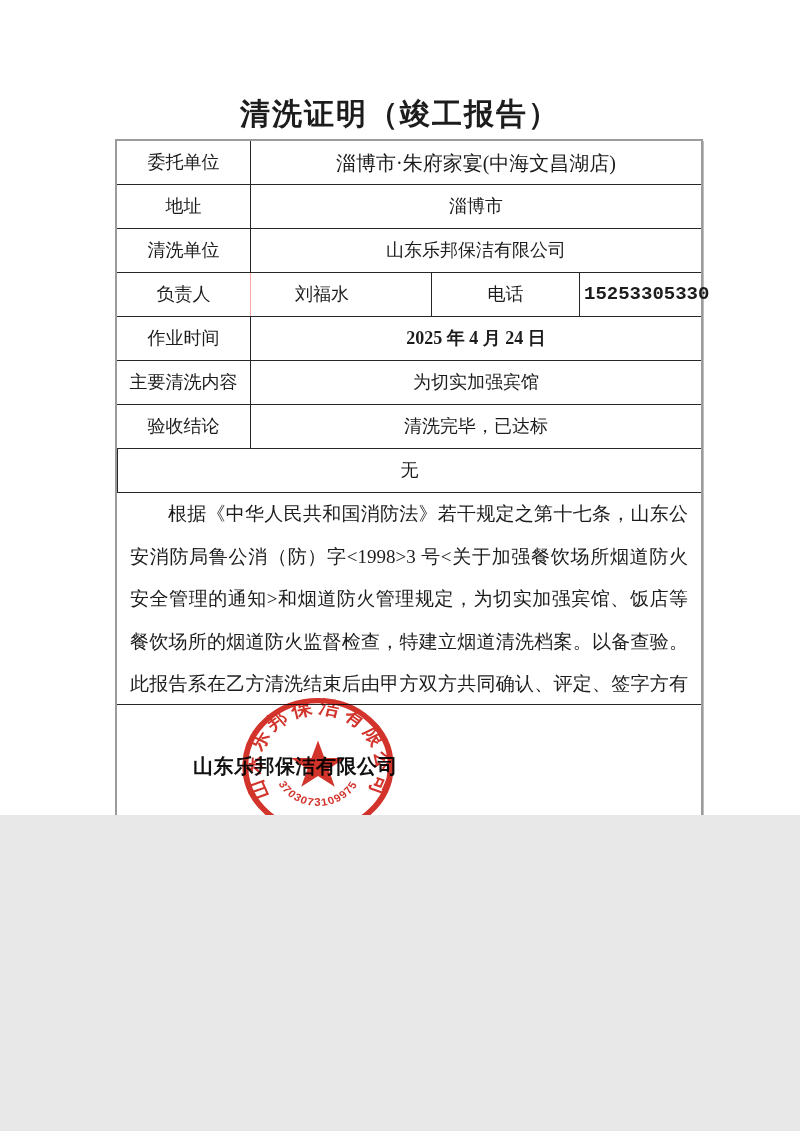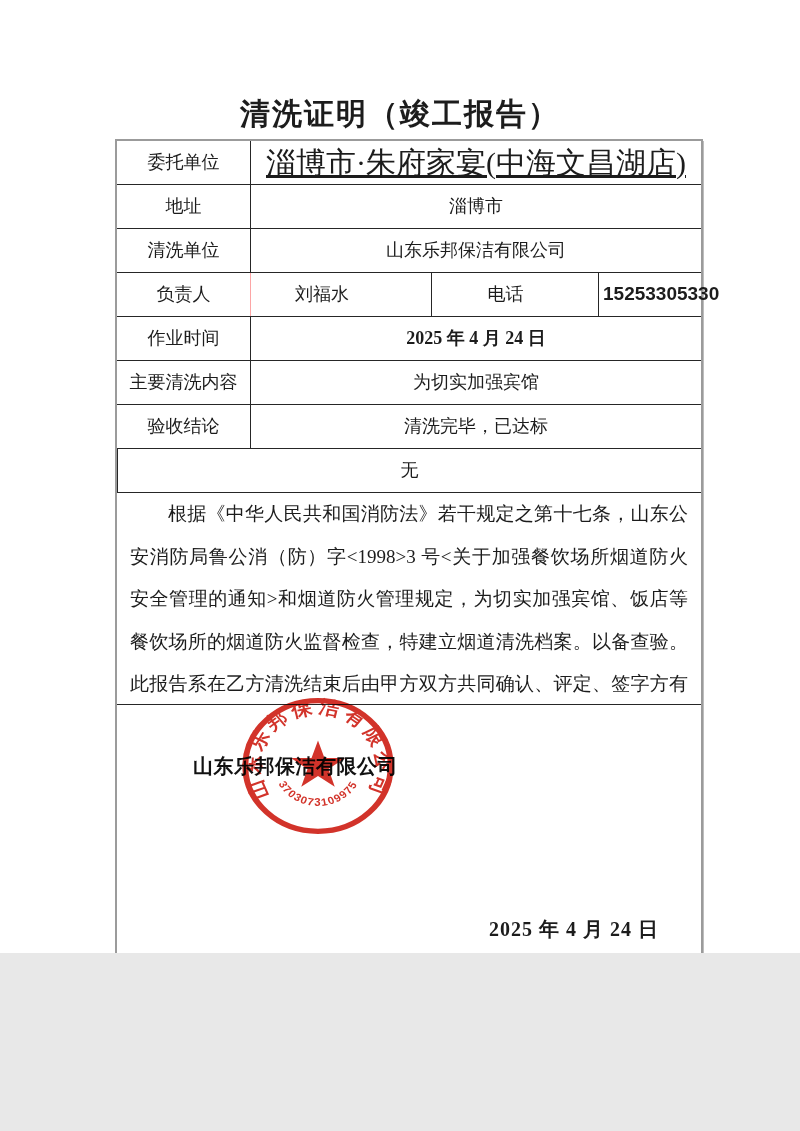--- a/index.html
+++ b/index.html
@@ -1,18 +1,18 @@
 <!DOCTYPE html>
 <html><head>
 <meta charset="utf-8">
 <style>
   html,body { margin:0; padding:0; background:#e8e8e8; }
   .page {
     position:relative;
-    width:800px; height:953px;
+    width:800px; height:815px;
     margin:0 auto;
     background:#ffffff;
     font-family:"Liberation Serif","DejaVu Serif",serif;
     color:#1c1c1c;
     overflow:hidden;
   }
   .doc-title {
     position:absolute; top:94px; left:0; width:100%;
     text-align:center;
     font-size:30px; font-weight:700; letter-spacing:2px;
@@ -28,24 +28,24 @@
   .row:first-child { border-top:none; }
   .cell {
     display:flex; align-items:center; justify-content:center;
     text-align:center; font-size:18px; line-height:1.2;
     box-sizing:border-box; padding:0 4px;
   }
   .cell-label { width:133px; flex:none; }
   .cell-value { flex:1; border-left:1px solid #262626; }
   .cell-mid   { width:143px; flex:none; border-left:1px solid #fca5a5; }
   .cell-mid2  { width:148px; flex:none; border-left:1px solid #262626;margin-left:38px; }
-  .value-lg { font-size:30px;text-decoration:underline; }
+  .value-lg { font-size:20px; }
   .num {
-    font-family:Liberation Sans, sans-serif;
-    font-weight:700; font-size:19px;margin-left:19px;
+    font-family:Liberation Mono, monospace;
+    font-weight:700; font-size:19px;
   }
   .num-mixed { font-weight:600; }
   .notice-row {
     height:212px; border-top:1px solid #262626;
     box-sizing:border-box; padding:0 13px;
     overflow:hidden;
   }
   .notice-text {
     margin:0; text-indent:2em; text-align:justify;
     font-size:19px; line-height:42.5px;

